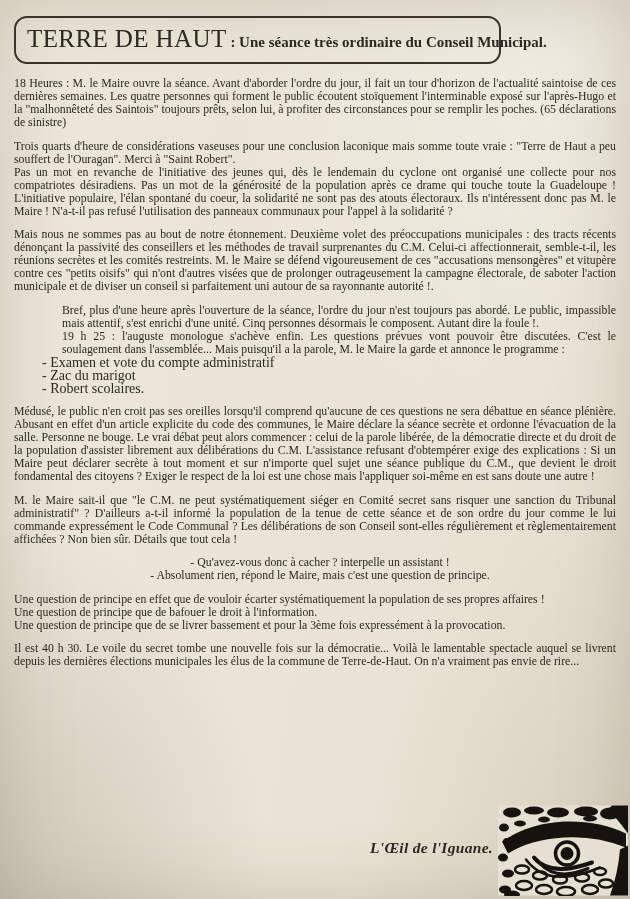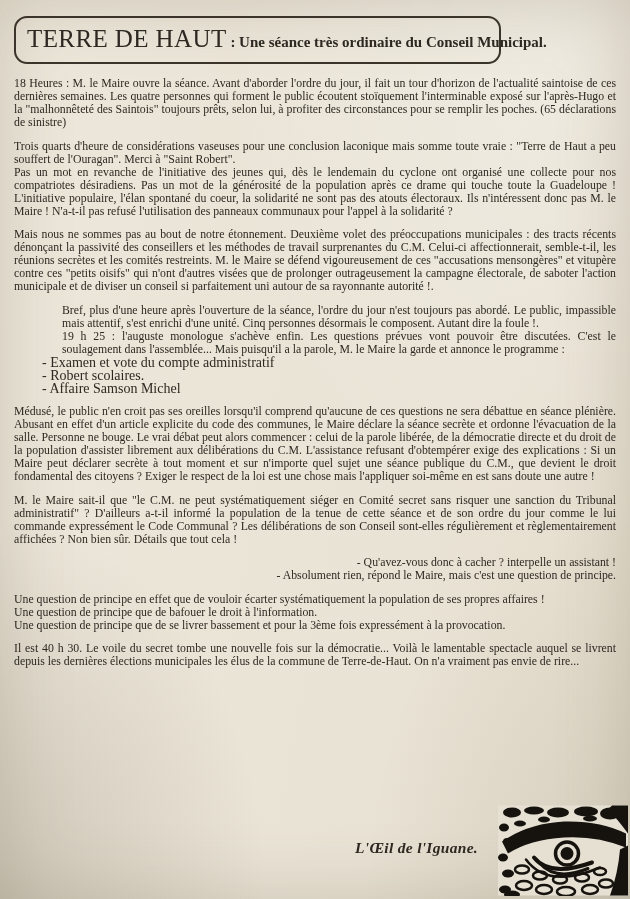--- a/index.html
+++ b/index.html
@@ -38,29 +38,29 @@
     font-size:15px;
     white-space:pre;
   }
   .para{
     margin:0 0 10.5px 0;
     font-size:11.8px;
     line-height:13px;
     text-align:justify;
     white-space:pre-line;
   }
-  .para.dialogue{padding-left:10px;text-align:right;}
+  .para.dialogue{padding-left:10px;text-align:center;}
   .agenda{margin:0 0 10.5px 28px;}
   .agenda-item{
     font-size:14px;
     line-height:13px;
   }
   .signature{
     position:absolute;
-    right:152px;
+    right:137px;
     bottom:42px;
     font-weight:bold;
     font-style:italic;
     font-size:15.5px;
     letter-spacing:0.3px;
   }
   .eye{
     position:absolute;
     right:2px;
     bottom:3px;
@@ -82,22 +82,22 @@
   <p class="para">Trois quarts d'heure de considérations vaseuses pour une conclusion laconique mais somme toute vraie : "Terre de Haut a peu souffert de l'Ouragan". Merci à "Saint Robert".
 Pas un mot en revanche de l'initiative des jeunes qui, dès le lendemain du cyclone ont organisé une collecte pour nos compatriotes désiradiens. Pas un mot de la générosité de la population après ce drame qui touche toute la Guadeloupe ! L'initiative populaire, l'élan spontané du coeur, la solidarité ne sont pas des atouts électoraux. Ils n'intéressent donc pas M. le Maire ! N'a-t-il pas refusé l'utilisation des panneaux communaux pour l'appel à la solidarité ?</p>
 
   <p class="para">Mais nous ne sommes pas au bout de notre étonnement. Deuxième volet des préoccupations municipales : des tracts récents dénonçant la passivité des conseillers et les méthodes de travail surprenantes du C.M. Celui-ci affectionnerait, semble-t-il, les réunions secrètes et les comités restreints. M. le Maire se défend vigoureusement de ces "accusations mensongères" et vitupère contre ces "petits oisifs" qui n'ont d'autres visées que de prolonger outrageusement la campagne électorale, de saboter l'action municipale et de diviser un conseil si parfaitement uni autour de sa rayonnante autorité !.</p>
 
   <p class="para" style="margin-bottom:0;margin-left:48px;">Bref, plus d'une heure après l'ouverture de la séance, l'ordre du jour n'est toujours pas abordé. Le public, impassible mais attentif, s'est enrichi d'une unité. Cinq personnes désormais le composent. Autant dire la foule !.
 19 h 25 : l'auguste monologue s'achève enfin. Les questions prévues vont pouvoir être discutées. C'est le soulagement dans l'assemblée... Mais puisqu'il a la parole, M. le Maire la garde  et annonce le programme :</p>
 
   <div class="agenda">
     <div class="agenda-item">- Examen et vote du compte administratif</div>
+    <div class="agenda-item">- Zac du marigot</div>
     <div class="agenda-item">- Robert scolaires.</div>
-    <div class="agenda-item">- Affaire Samson Michel</div>
   </div>
 
   <p class="para">Médusé, le public n'en croit pas ses oreilles lorsqu'il comprend qu'aucune de ces questions ne sera débattue en séance plénière. Abusant en effet d'un article explicite du code des communes, le Maire déclare la séance secrète et ordonne l'évacuation de la salle. Personne ne bouge. Le vrai débat peut alors commencer : celui de la parole libérée, de la démocratie directe et du droit de la population d'assister librement aux délibérations du C.M. L'assistance refusant d'obtempérer exige des explications : Si un Maire peut déclarer secrète à tout moment et sur n'importe quel sujet une séance publique du C.M., que devient le droit fondamental des citoyens ? Exiger le respect de la loi est une chose mais l'appliquer soi-même en est sans doute une autre !</p>
 
   <p class="para">M. le Maire sait-il que "le C.M. ne peut systématiquement siéger en Comité secret sans risquer une sanction du Tribunal administratif" ? D'ailleurs a-t-il informé la population de la tenue de cette séance et de son ordre du jour comme le lui commande expressément le Code Communal ? Les délibérations de son Conseil sont-elles régulièrement et règlementairement affichées ? Non bien sûr. Détails que tout cela !</p>
 
   <p class="para dialogue">- Qu'avez-vous donc à cacher ? interpelle un assistant !
 - Absolument rien, répond le Maire, mais c'est une question de principe.</p>
 
   <p class="para">Une question de principe en effet que de vouloir écarter systématiquement la population de ses propres affaires !

